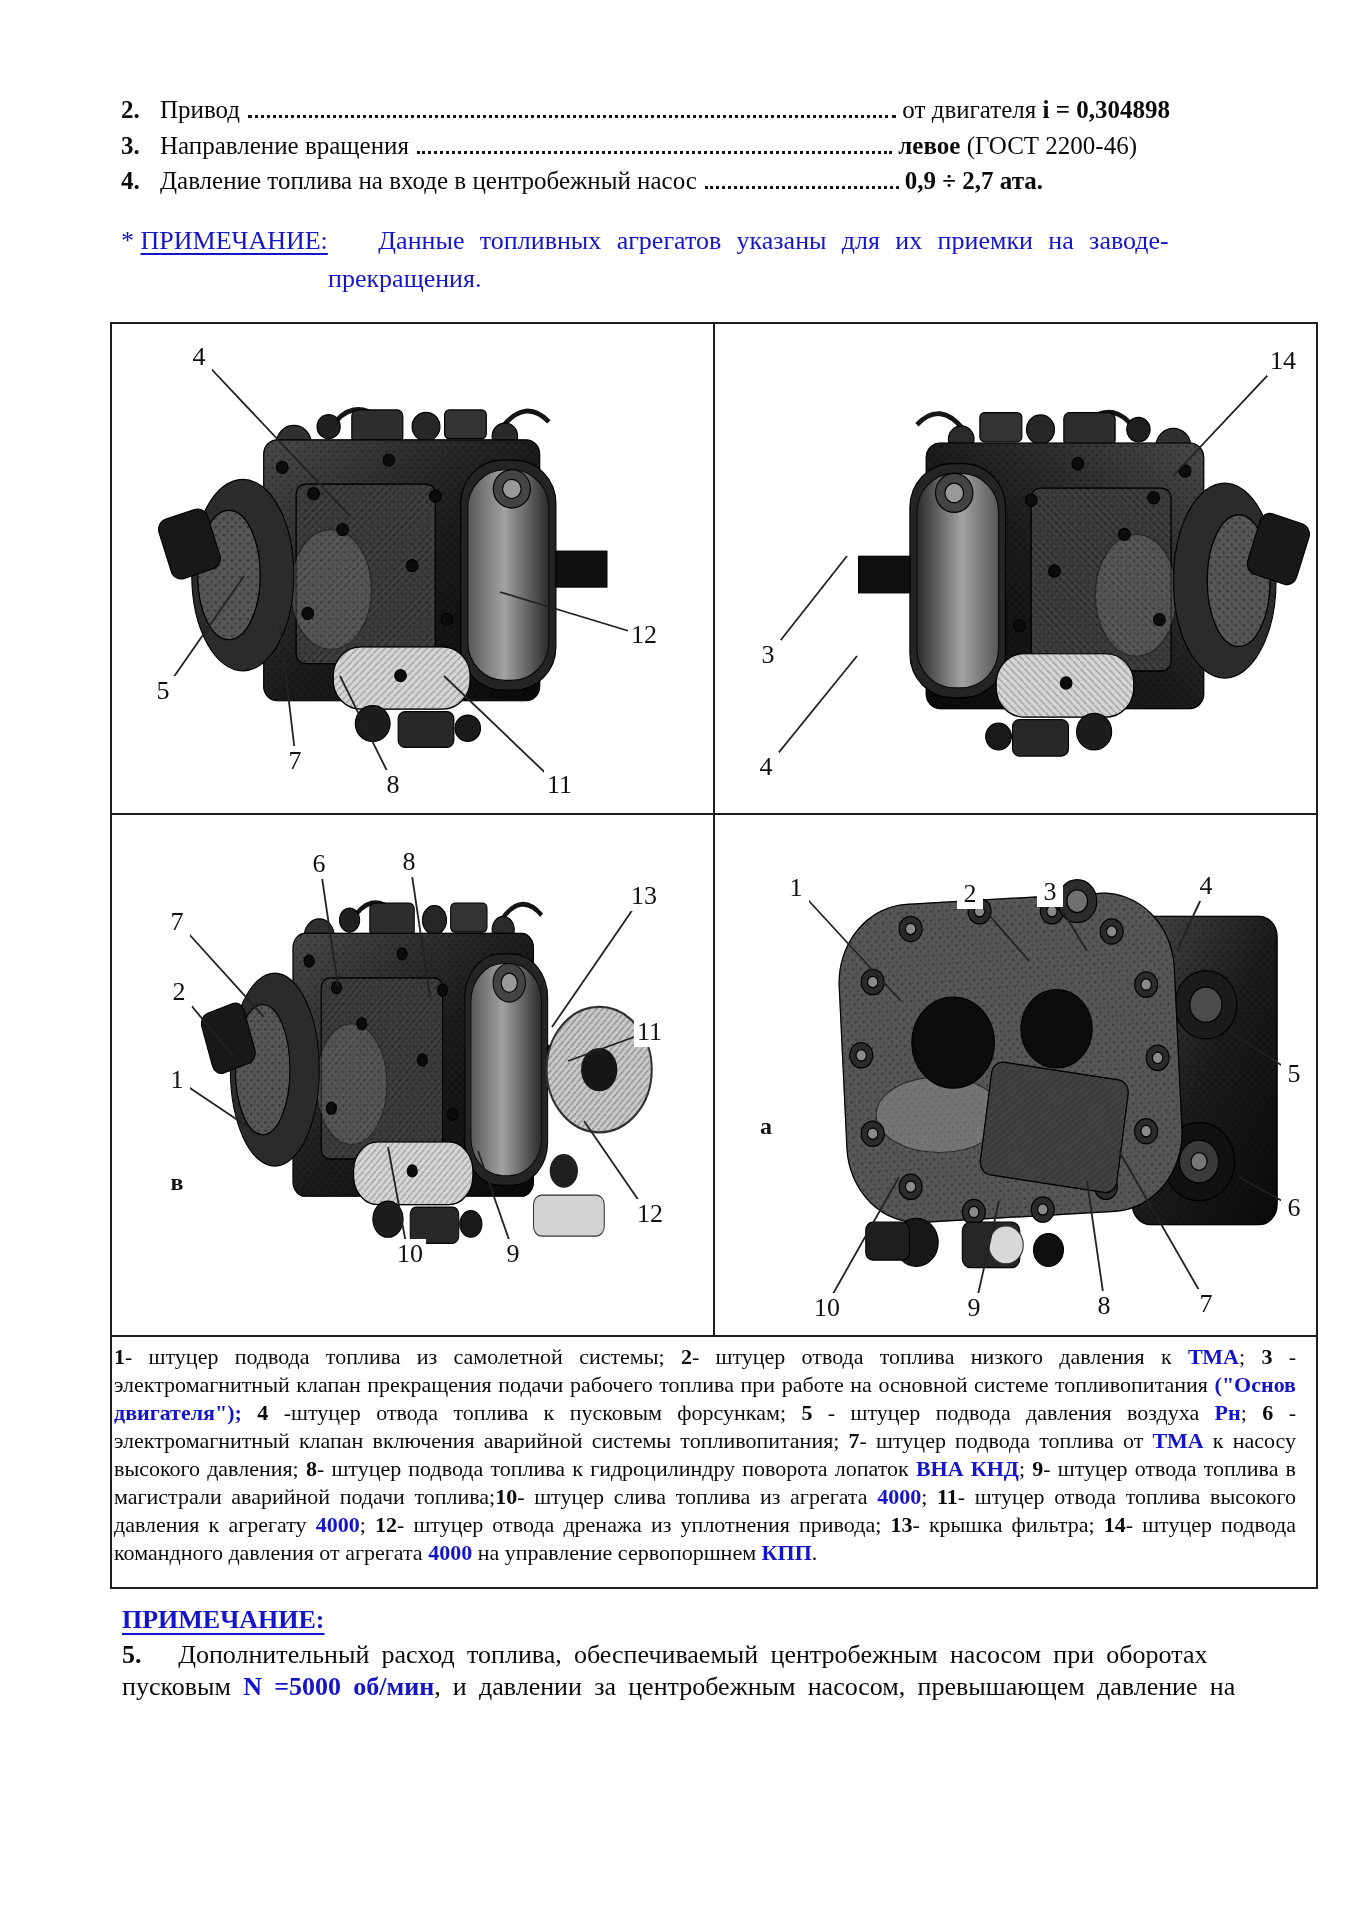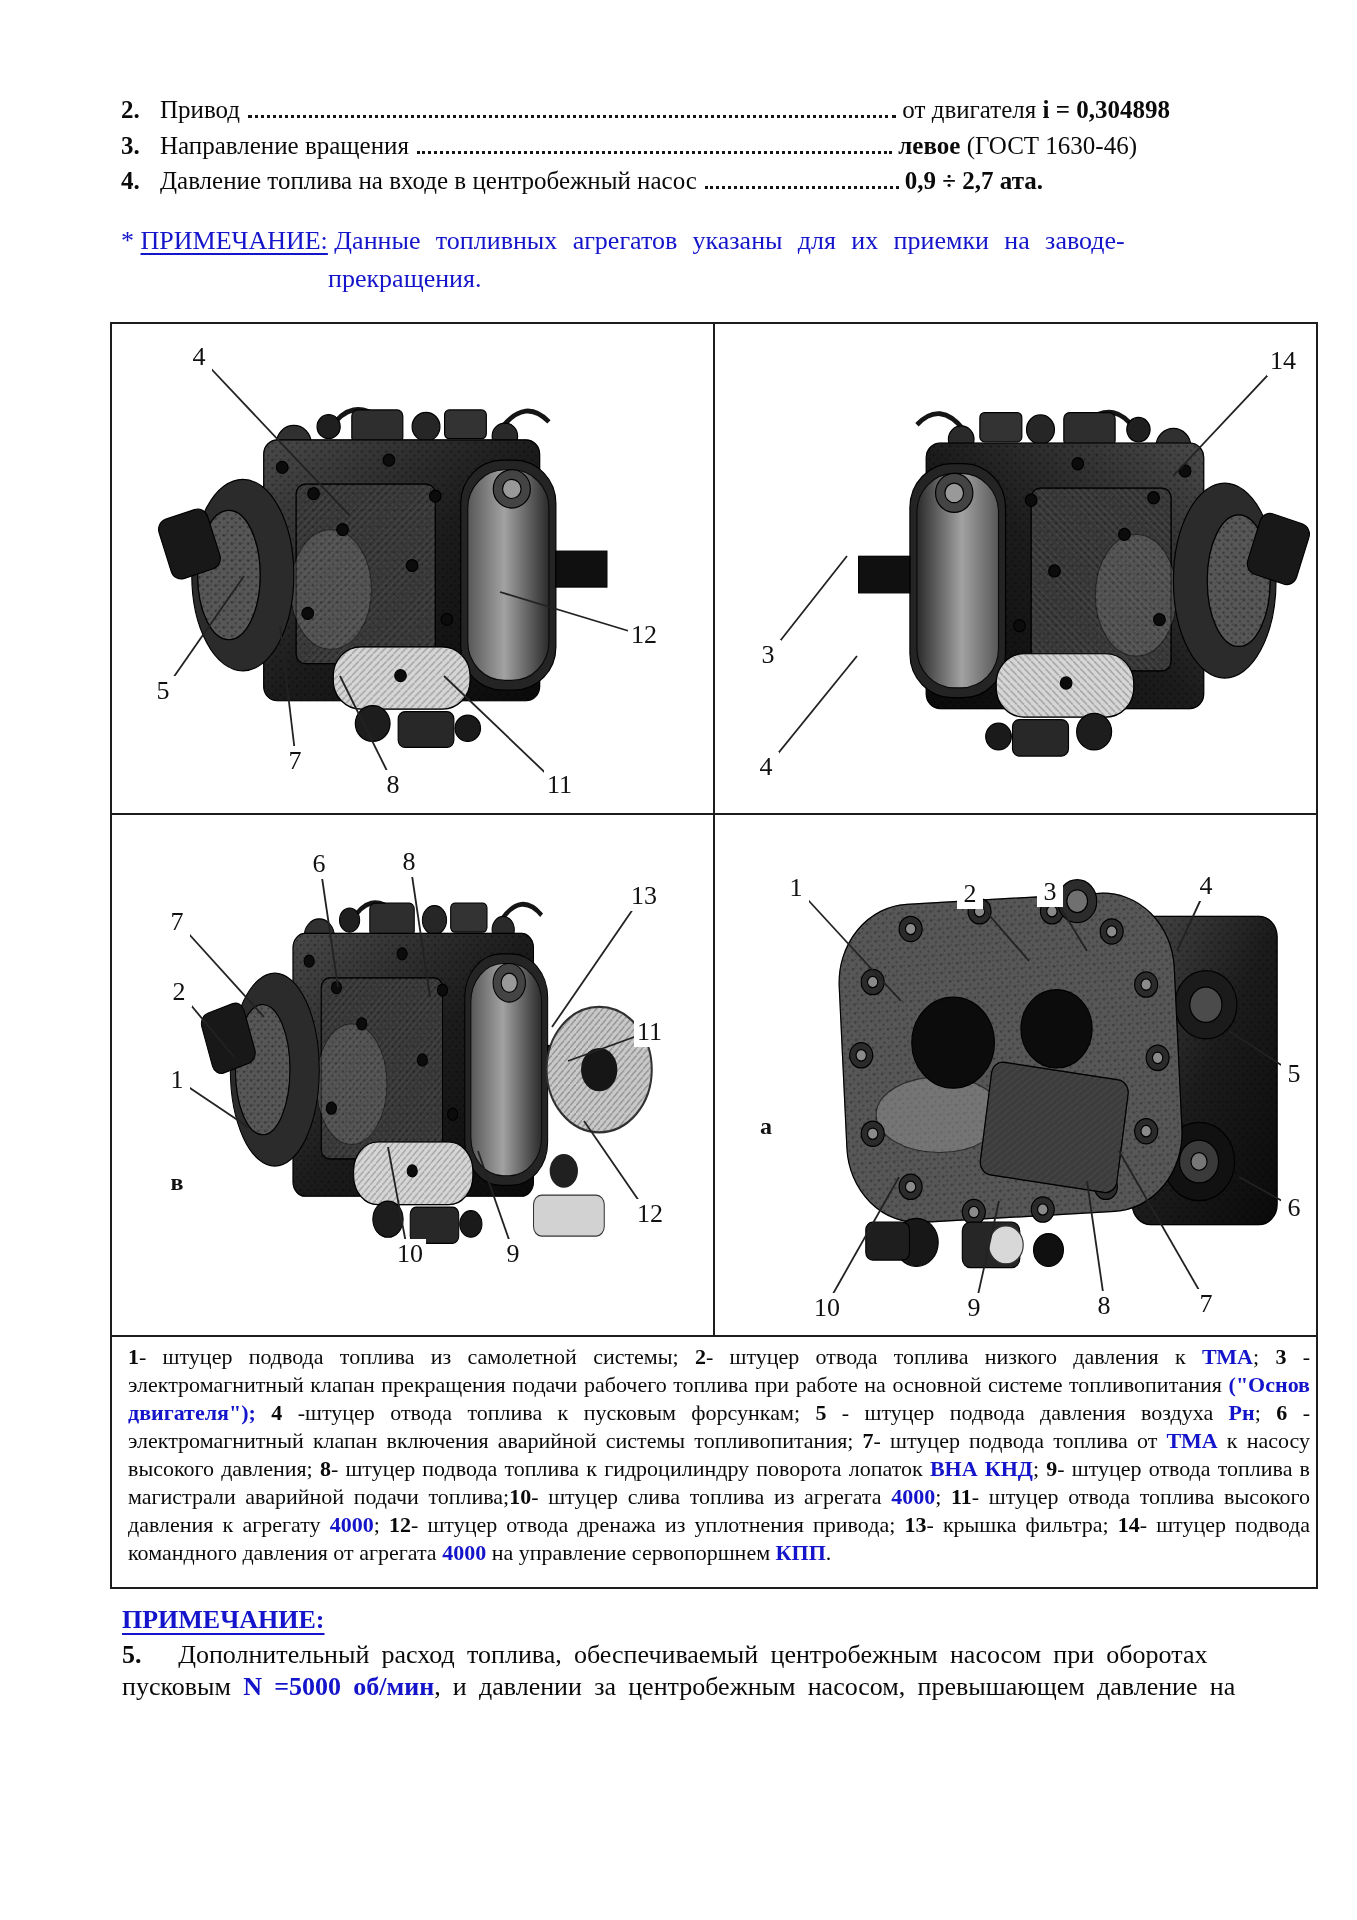--- a/index.html
+++ b/index.html
@@ -9,21 +9,21 @@
   
   .toplist{position:absolute;left:121px;top:92px;font-size:25px;}
   .li{display:flex;align-items:baseline;line-height:35.5px;}
   .li .num{font-weight:bold;width:39px;flex:0 0 39px;}
   .li .leader{flex:1 1 auto;min-width:28px;border-bottom:3px dotted #151515;margin:0 6px 7px 8px;}
   .r2{width:1049px;} .r3{width:1016px;} .r4{width:922px;}
   
   .snote{position:absolute;left:121px;top:222px;width:1150px;font-size:26px;line-height:38px;color:var(--blue);}
   .snh{font-weight:normal;}
   .snh-u{text-decoration:underline;text-underline-offset:4px;}
-  .snt{word-spacing:0.34em;}
+  .snt{word-spacing:0.34em;margin-left:44px;}
   .snote-l2{margin-left:207px;word-spacing:normal;}
   
   .figbox{position:absolute;left:110px;top:322px;width:1204px;height:1263px;border:2px solid #1d1d1d;background:#fff;}
   .vdiv{position:absolute;left:601px;top:0;width:2px;height:1011px;background:#1d1d1d;}
   .hdiv{position:absolute;left:0;top:489px;width:100%;height:2px;background:#1d1d1d;}
   .capline{position:absolute;left:0;top:1011px;width:100%;height:2px;background:#1d1d1d;}
   .panel{position:absolute;overflow:hidden;}
   .p-tl{left:0;top:0;width:601px;height:489px;}
   .p-tr{left:603px;top:0;width:601px;height:489px;}
   .p-bl{left:0;top:491px;width:601px;height:520px;}
@@ -32,21 +32,21 @@
   .p-tl .photo{left:45px;top:50px;width:545px;height:395px;}
   .p-tr .photo{left:48px;top:52px;width:548px;height:402px;}
   .p-bl .photo{left:88px;top:52px;width:475px;height:398px;}
   .p-br .photo{left:52px;top:28px;width:540px;height:455px;}
   .leaders{position:absolute;left:0;top:0;width:100%;height:100%;overflow:visible;}
   .leaders line{stroke:#222;stroke-width:1.8px;}
   .callout{position:absolute;font-size:26px;line-height:30px;color:#111;background:#fff;
            padding:0 3px;min-width:20px;text-align:center;z-index:3;}
   .callout.letter{font-weight:bold;font-size:24px;}
   
-  .caption{position:absolute;left:0;top:1013px;width:1182px;height:244px;padding:6px 10px 0 16px;
+  .caption{position:absolute;left:0;top:1013px;width:1182px;height:244px;padding:6px 10px 0 2px;
            font-size:22px;line-height:28px;text-align:justify;overflow:hidden;white-space:normal;}
   
   .bottom{position:absolute;left:122px;top:1604px;width:1190px;font-size:26px;line-height:32px;}
   .bnh{color:var(--blue);font-weight:bold;text-decoration:underline;text-underline-offset:5px;
        text-decoration-thickness:2px;margin-bottom:3px;}
   .bline{white-space:pre-wrap;}
   .wsp{word-spacing:0.22em;}
   
   .seg-n{} .seg-b{font-weight:bold;}
   .seg-bb{font-weight:bold;color:var(--blue);}
@@ -201,21 +201,21 @@
     <div class="li r2">
       <span class="num">2.</span>
       <span><span class="seg-n">Привод </span></span>
       <span class="leader"></span>
       <span><span class="seg-n">от двигателя </span><span class="seg-b">i = 0,304898</span></span>
     </div>
     <div class="li r3">
       <span class="num">3.</span>
       <span><span class="seg-n">Направление вращения </span></span>
       <span class="leader"></span>
-      <span><span class="seg-b">левое</span><span class="seg-n"> (ГОСТ 1630-46)</span></span>
+      <span><span class="seg-b">левое</span><span class="seg-n"> (ГОСТ 2200-46)</span></span>
     </div>
     <div class="li r4">
       <span class="num">4.</span>
       <span><span class="seg-n">Давление топлива на входе в центробежный насос</span></span>
       <span class="leader"></span>
       <span><span class="seg-b">0,9 ÷  2,7 ата.</span></span>
     </div>
   </div>
 
   <div class="snote">

